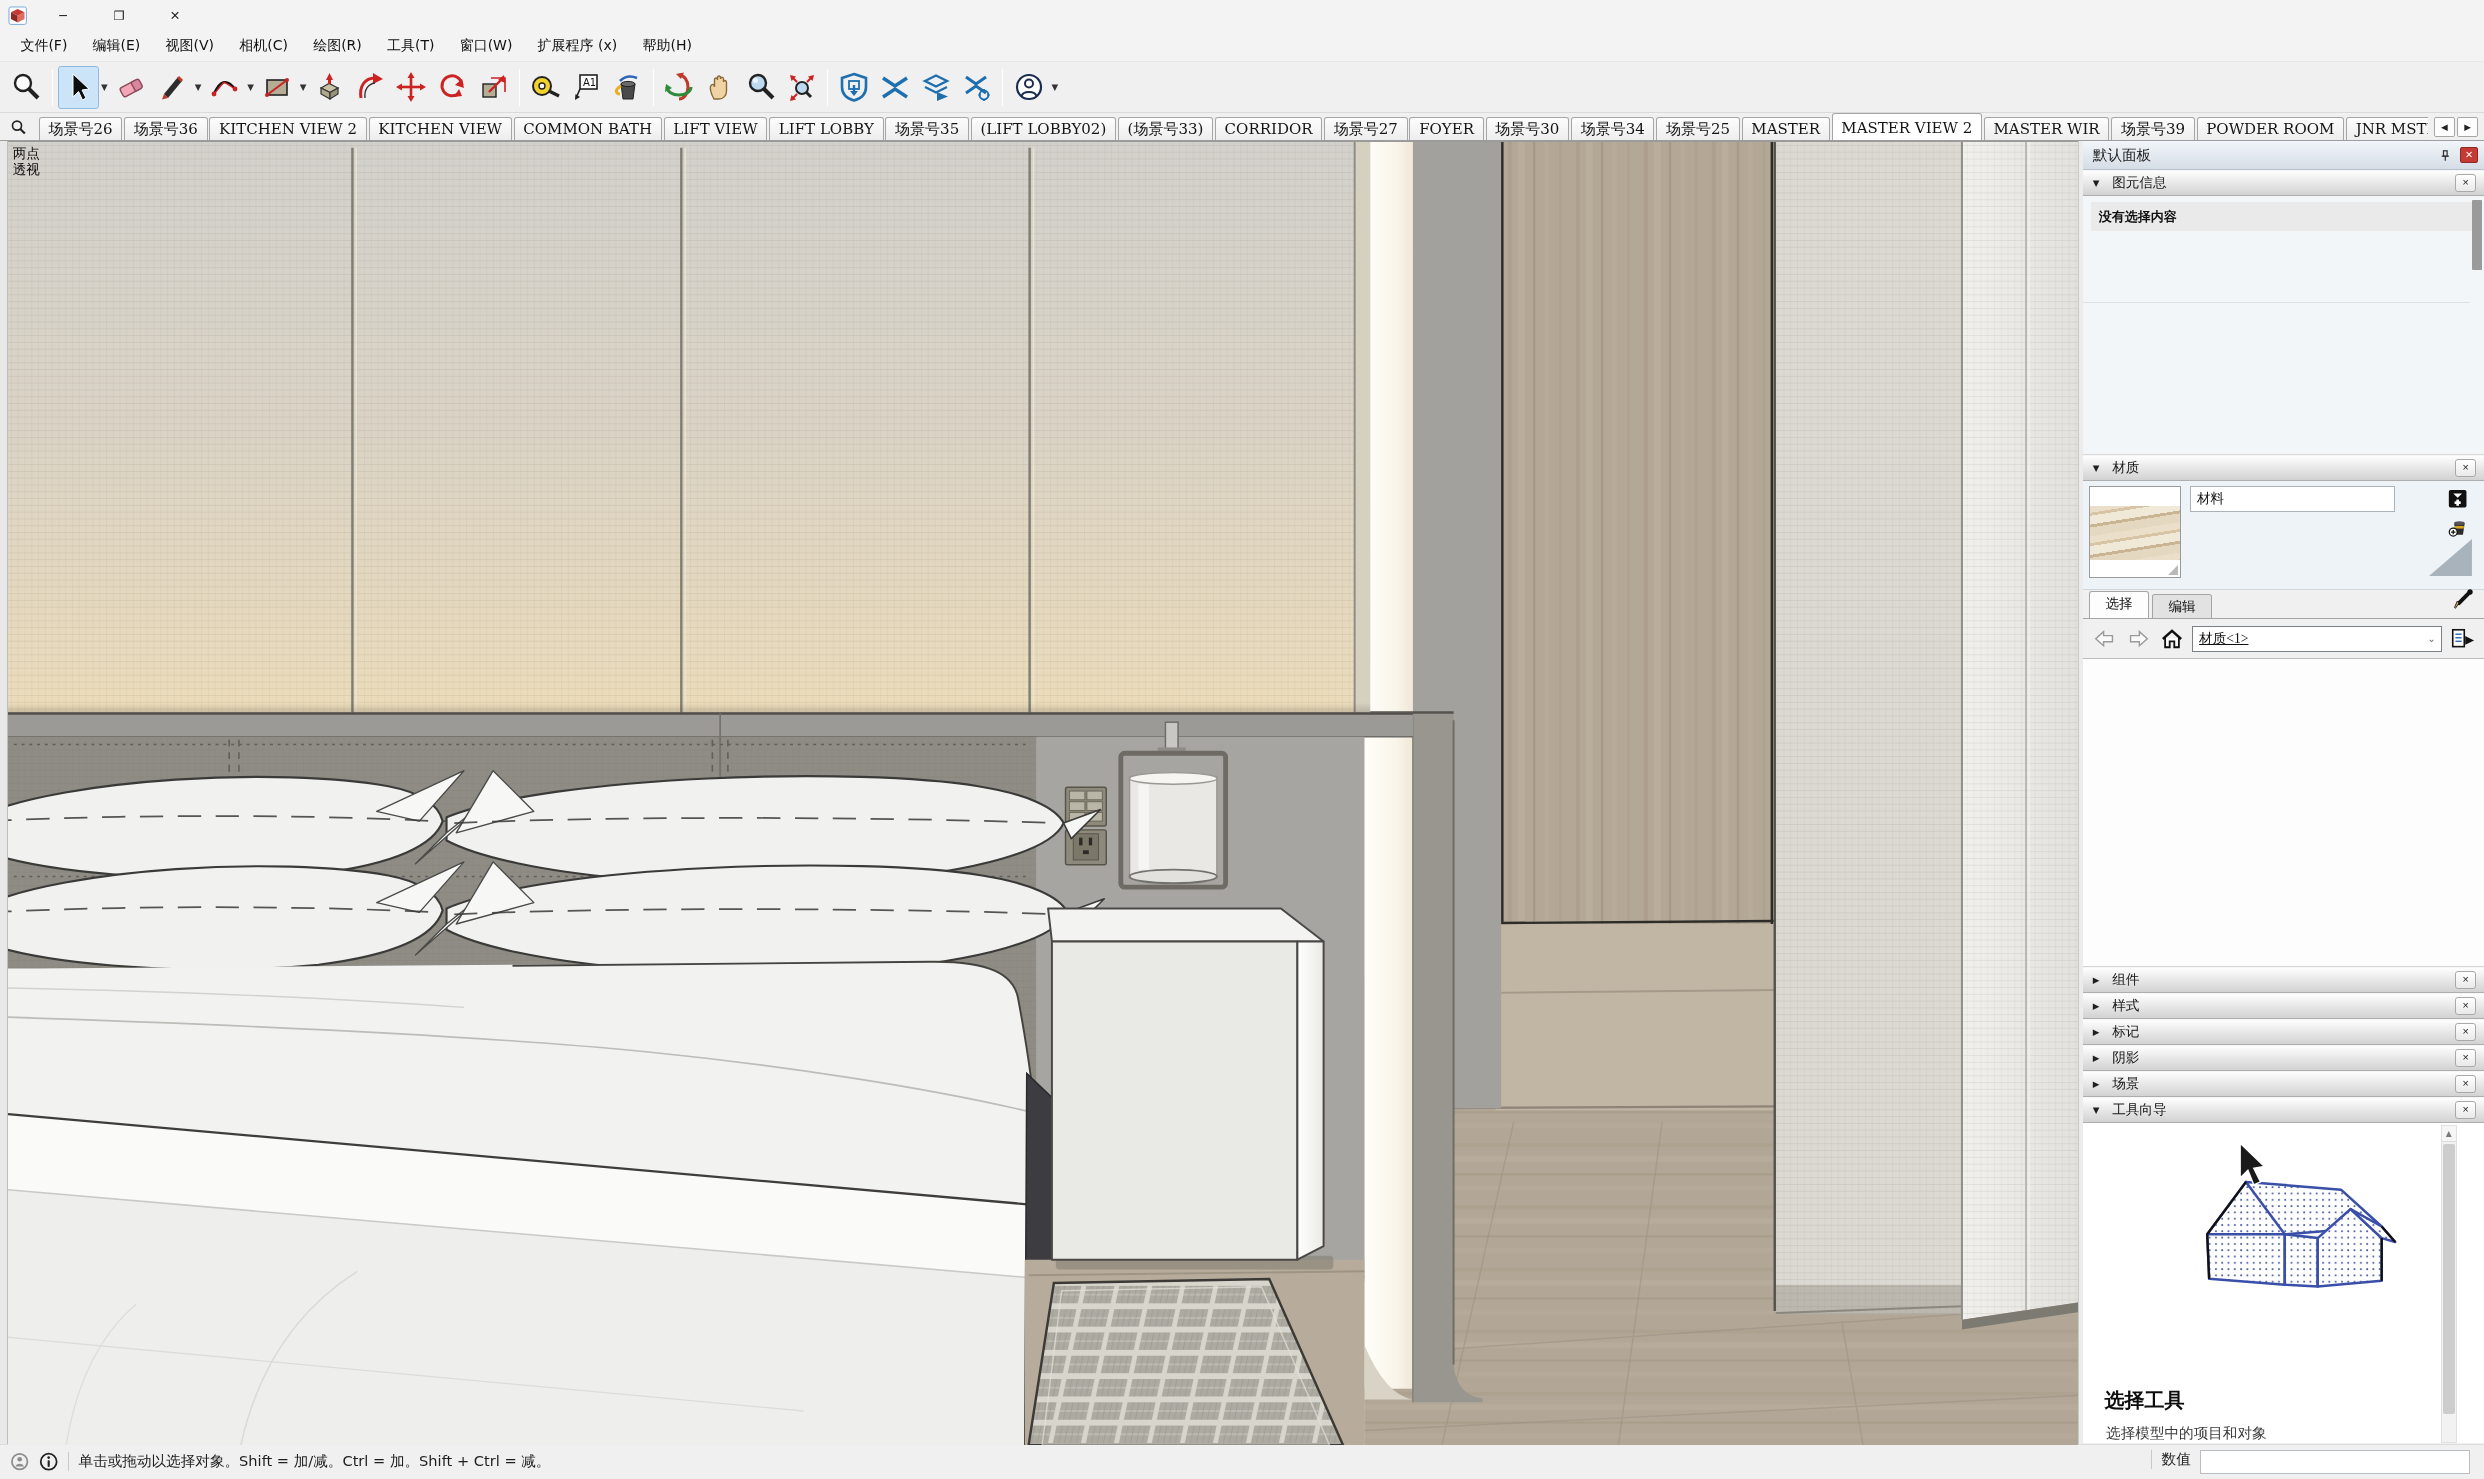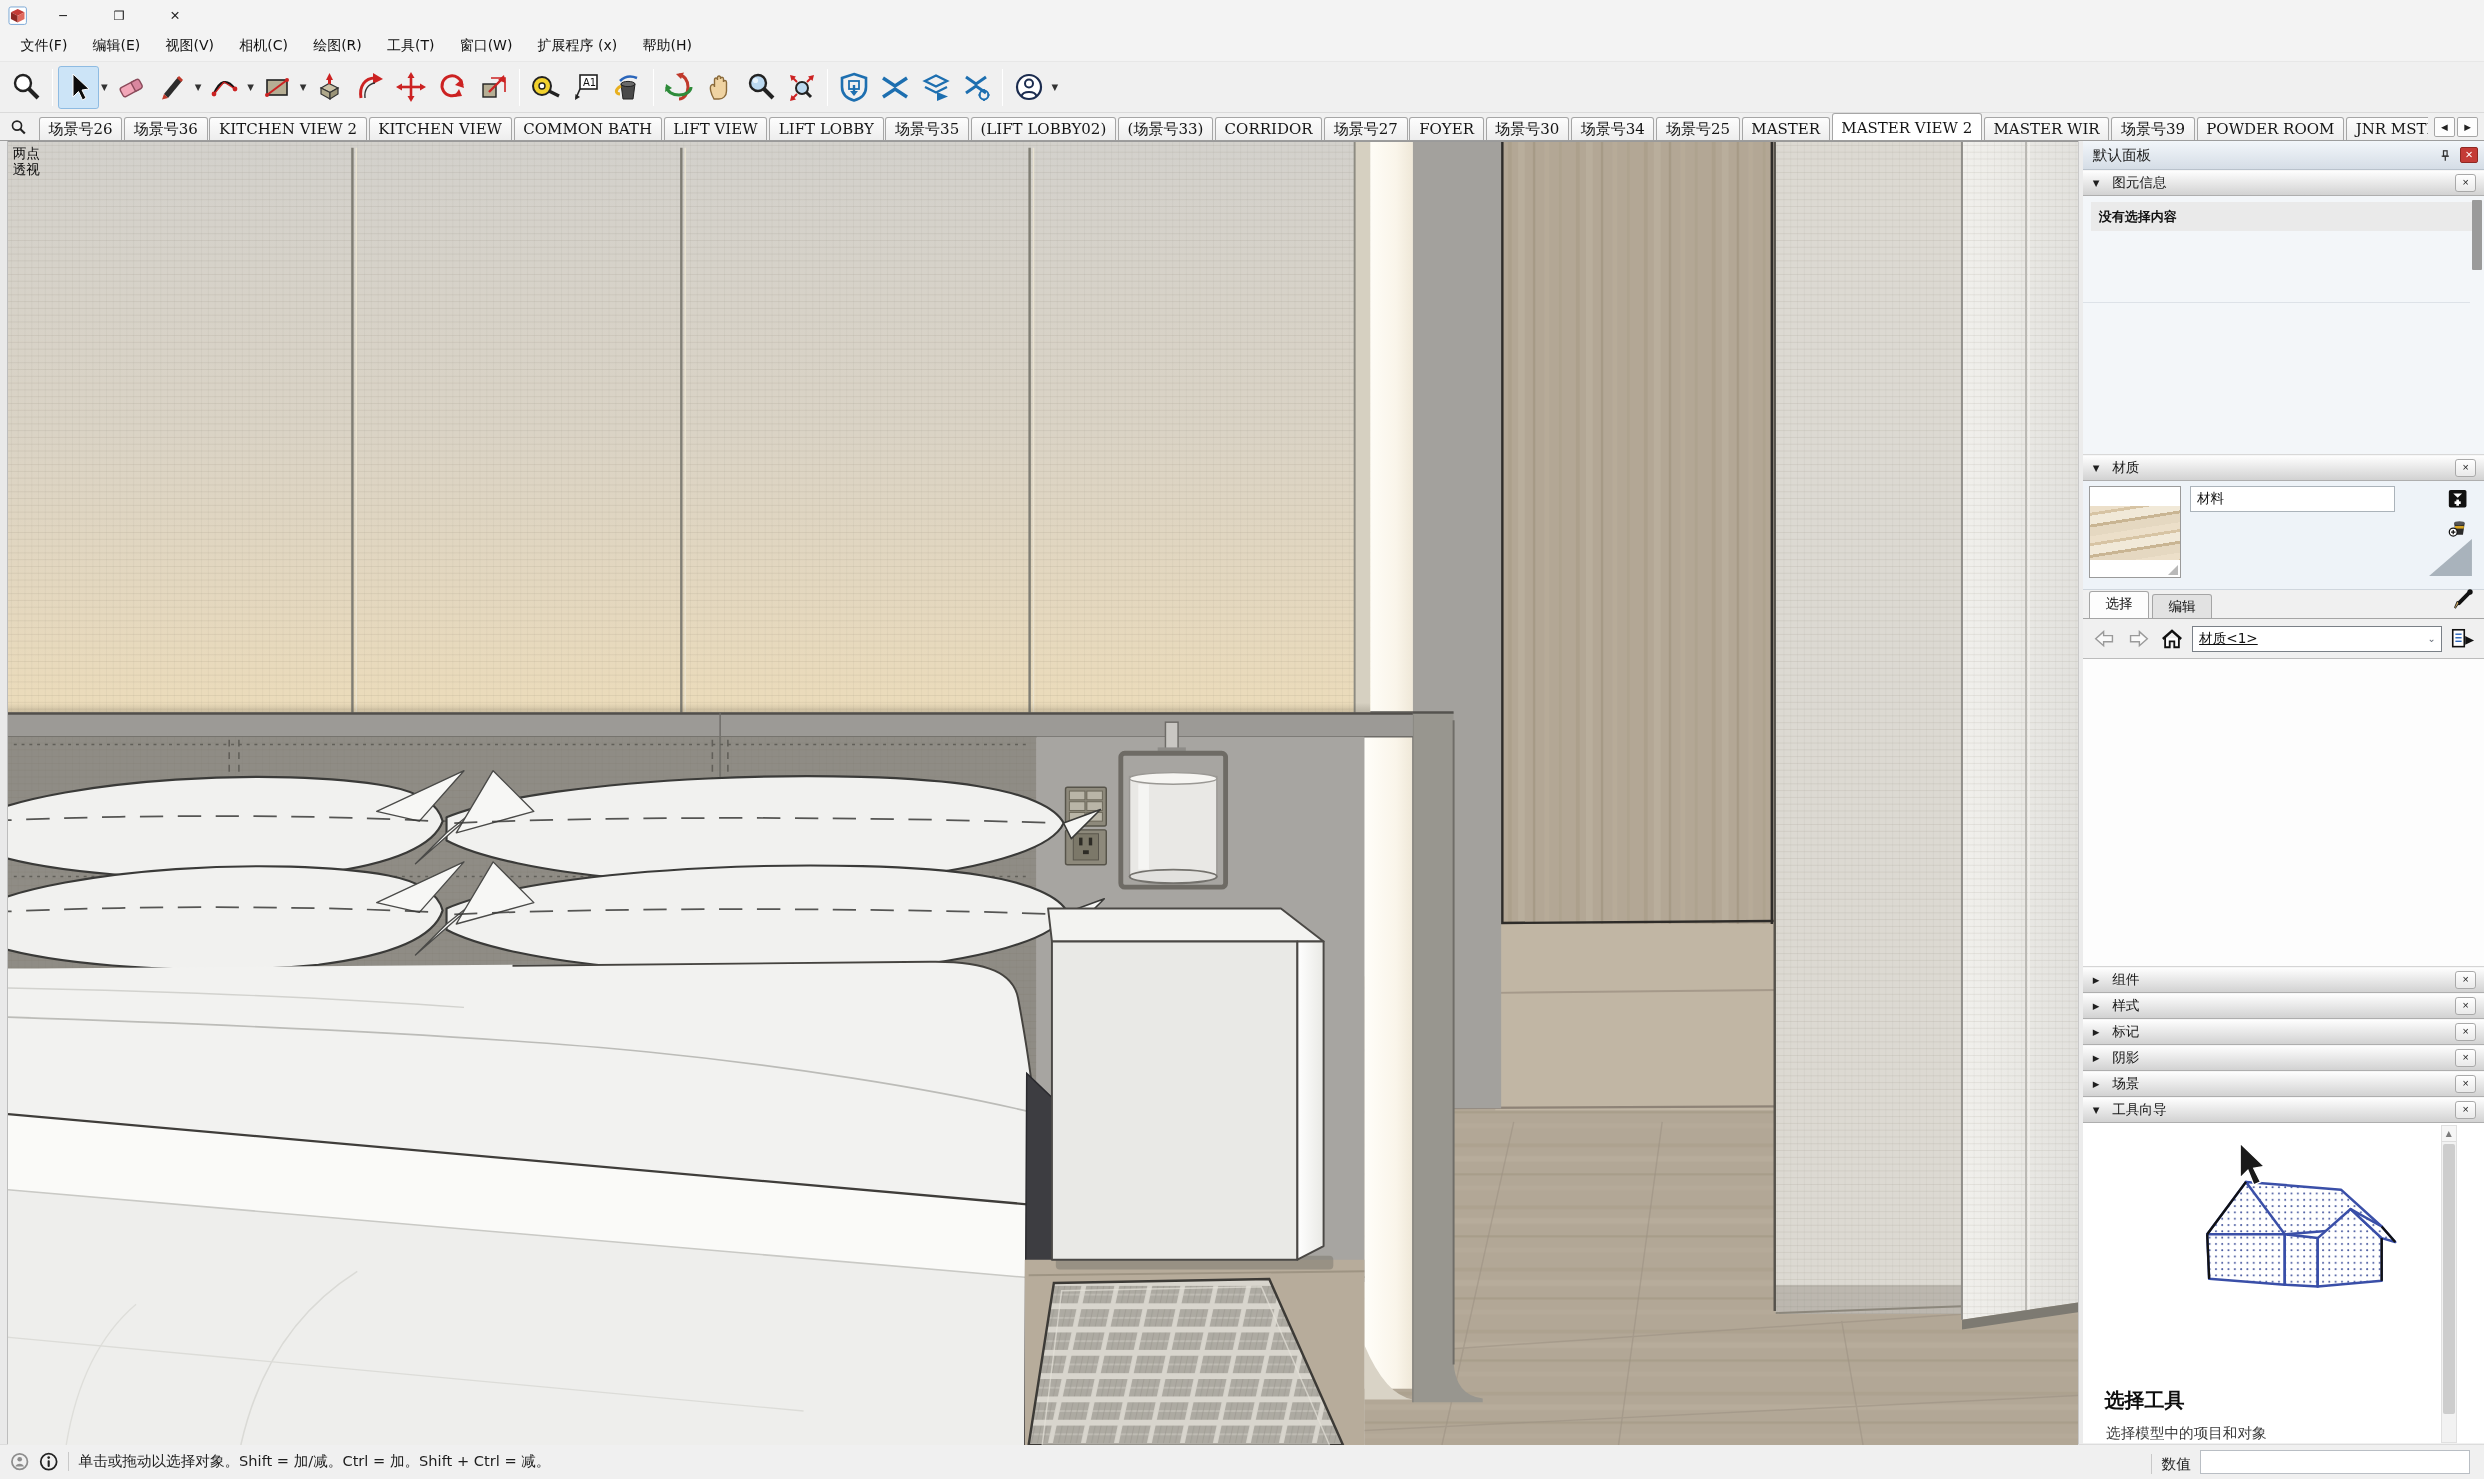--- a/index.html
+++ b/index.html
@@ -72,37 +72,37 @@
   .mat-tri{position:absolute;right:11.6px;top:58px;}
   
   .mat-tabs{height:29px;background:#f0f0f0;display:flex;align-items:flex-end;padding:0 0 0 5.8px;position:relative;border-bottom:1px solid #a5a5a5;}
   .mtab{font-size:13.6px;color:#111;padding:2.9px 15.5px 3.9px;border:1px solid #a5a5a5;border-bottom:none;border-radius:2.9px 2.9px 0 0;
         background:#e2e2e2;margin-right:2.9px;height:24px;}
   .mtab.active{background:#fdfdfd;height:27px;position:relative;z-index:1;}
   .eyedrop{position:absolute;right:9.7px;bottom:3.9px;}
   
   .mat-nav{height:39px;background:#f0f0f0;display:flex;align-items:center;gap:6.8px;padding:0 7.8px;}
   .nav-ico{width:27px;height:25px;display:flex;align-items:center;justify-content:center;}
-  .mat-combo{flex:1;height:26px;border:1px solid #7a8087;background:#fff;display:flex;align-items:center;padding:0 5.8px;gap:5.8px;}
+  .mat-combo{flex:1;height:26px;border:1px solid #7a8087;background:#fff;display:flex;align-items:center;padding:0 5.8px;gap:5.8px;font-family:Liberation Serif, serif;}
   .mat-combo .val{flex:1;font-size:13.6px;color:#101010;text-decoration:underline;}
   .mat-combo .chev{font-size:9.7px;color:#6f7680;}
   .mat-list{height:309px;background:#fdfdfd;border-top:1px solid #bcbcbc;border-bottom:1px solid #d5d5d5;}
   
   .instructor{height:320px;background:#ffffff;position:relative;overflow:hidden;}
   .inst-img{position:absolute;left:68px;top:17.5px;width:252px;height:202px;}
   .inst-head{position:absolute;left:21.3px;top:264px;font-size:20px;font-weight:bold;color:#0d0d0d;}
   .inst-desc{position:absolute;left:23px;top:301px;font-size:14.6px;color:#3c3c3c;white-space:nowrap;}
   .inst-scroll{position:absolute;right:27px;top:1.9px;width:16.5px;bottom:0;background:#f2f2f2;border:1px solid #e0e0e0;}
   .inst-scroll .up{height:16.5px;background:#f6f6f6;border-bottom:1px solid #ddd;font-size:7.8px;color:#7b7b7b;text-align:center;line-height:15.5px;}
   .inst-scroll .thumb{margin:1.9px 1px;height:270px;background:#cdcdcd;border-radius:1.9px;}
   
   .statusbar{height:34px;background:#f0f0f0;border-top:1px solid #dcdcdc;display:flex;align-items:center;padding:0 13.6px 0 9.7px;gap:9.7px;}
   .sb-sep{width:1px;height:19.4px;background:#c9c9c9;}
   .sb-hint{font-size:14.6px;color:#1e1e1e;}
-  .sb-right{margin-left:auto;display:flex;align-items:flex-end;gap:9.7px;}
+  .sb-right{margin-left:auto;display:flex;align-items:flex-start;gap:9.7px;}
   .sb-label{font-size:14.6px;color:#1e1e1e;}
   .sb-input{width:270px;height:24px;border:1px solid #b9bec4;background:#fff;font-family:inherit;font-size:13.6px;padding:0 5.8px;}
 </style>
 </head>
 <body>
 
 <div class="app">
 
   <div class="titlebar">
     <svg class="logo" viewBox="0 0 20 20">

